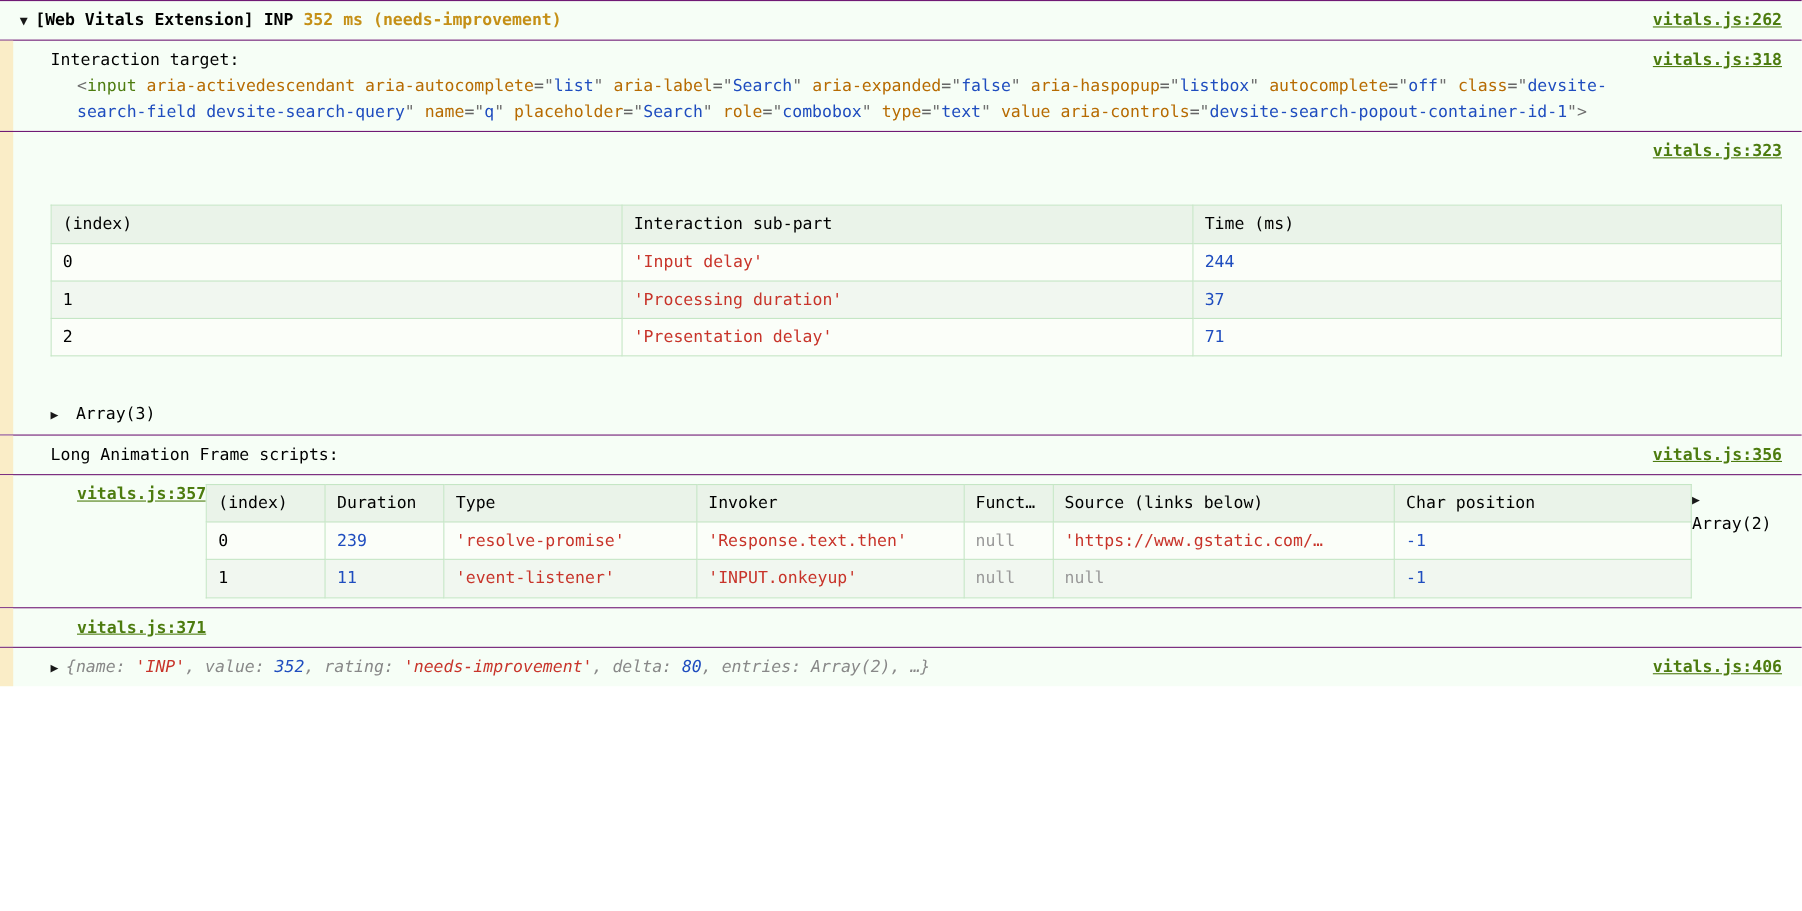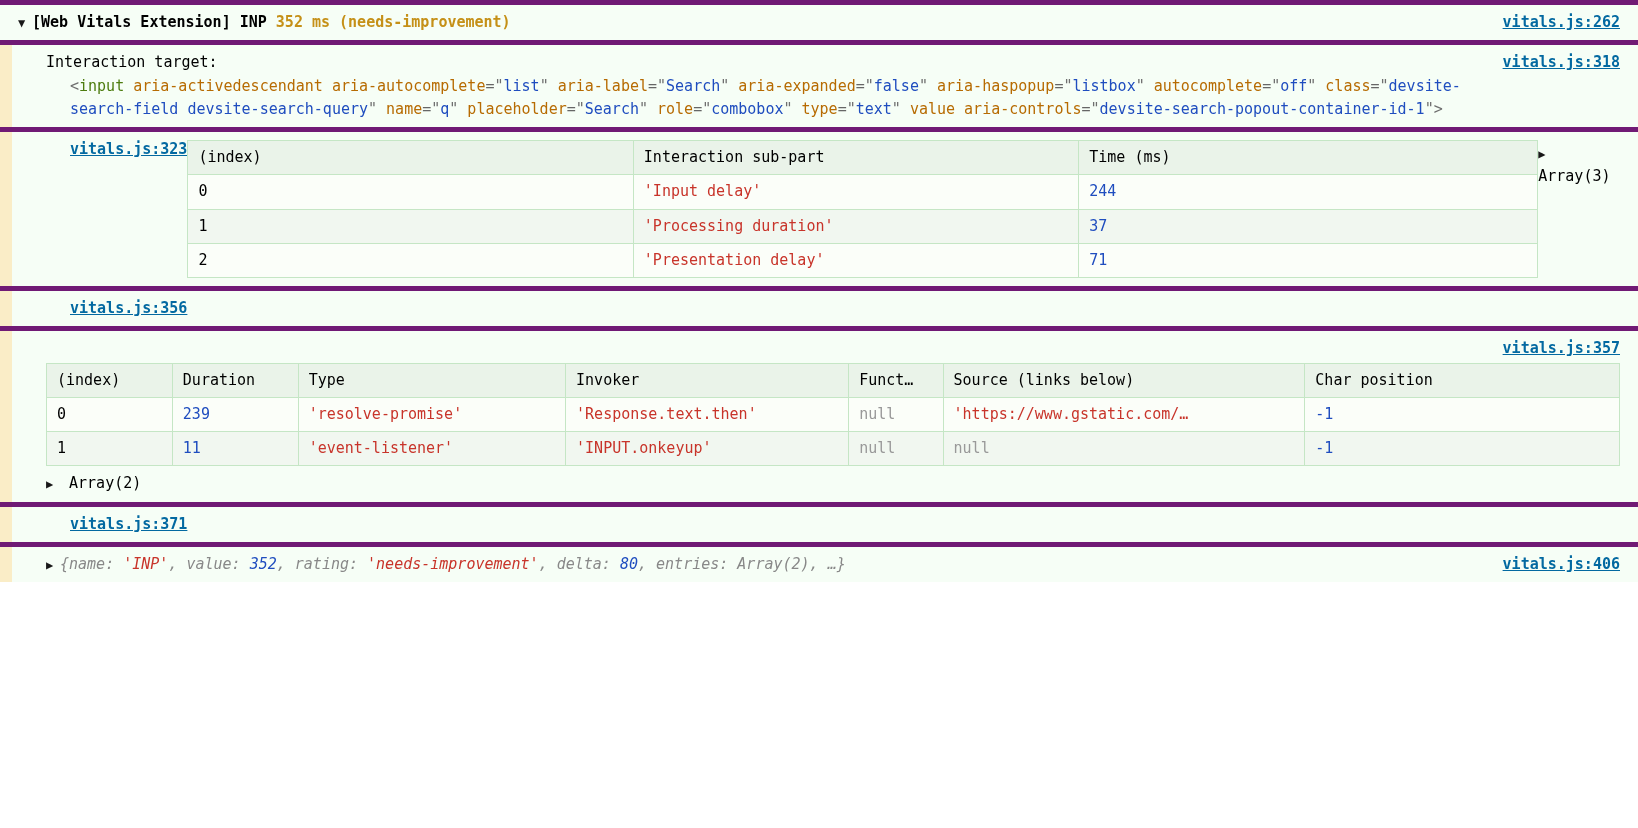--- a/index.html
+++ b/index.html
@@ -7,21 +7,21 @@
     font-family: "Menlo", "Consolas", "DejaVu Sans Mono", monospace;
     font-size: 15px;
     line-height: 1.55;
     background: #ffffff;
     width: 1638px;
   }
   .console { padding: 0; }
   .entry {
     display: flex;
     align-items: center;
-    border-top: 5px solid #701a75;
+    border-top: 1px solid #701a75;
     background: #f6fef6;
     position: relative;
   }
   .entry::before {
     content: "";
     display: block;
     width: 12px;
     align-self: stretch;
     background: #faedc7;
     flex: 0 0 12px;
@@ -33,21 +33,21 @@
     align-items: flex-start;
     padding: 6px 18px 6px 6px;
   }
   .msg { flex: 1 1 auto; min-width: 0; }
   .src {
     flex: 0 0 auto;
     white-space: nowrap;
     padding-left: 24px;
     font-weight: 700;
     text-decoration: underline;
-    color: #0369a1;
+    color: #4d7c0f;
   }
   .indent-1 { padding-left: 34px; }
   .tri {
     display: inline-block;
     width: 14px;
     color: #181818;
     user-select: none;
   }
   .tri.down::before { content: "▼"; font-size: 12px; }
   .tri.right::before { content: "▶"; font-size: 12px; }
@@ -135,21 +135,21 @@
       <div class="msg">
         <div>Interaction target:</div>
         <div class="snip" style="padding-left:24px" id="html-snippet"><span class="ang">&lt;</span><span class="tag">input</span><span> </span><span class="attr">aria-activedescendant</span><span> </span><span class="attr">aria-autocomplete</span><span class="eq">=</span><span class="ang">"</span><span class="sval">list</span><span class="ang">"</span><span> </span><span class="attr">aria-label</span><span class="eq">=</span><span class="ang">"</span><span class="sval">Search</span><span class="ang">"</span><span> </span><span class="attr">aria-expanded</span><span class="eq">=</span><span class="ang">"</span><span class="sval">false</span><span class="ang">"</span><span> </span><span class="attr">aria-haspopup</span><span class="eq">=</span><span class="ang">"</span><span class="sval">listbox</span><span class="ang">"</span><span> </span><span class="attr">autocomplete</span><span class="eq">=</span><span class="ang">"</span><span class="sval">off</span><span class="ang">"</span><span> </span><span class="attr">class</span><span class="eq">=</span><span class="ang">"</span><span class="sval">devsite-search-field devsite-search-query</span><span class="ang">"</span><span> </span><span class="attr">name</span><span class="eq">=</span><span class="ang">"</span><span class="sval">q</span><span class="ang">"</span><span> </span><span class="attr">placeholder</span><span class="eq">=</span><span class="ang">"</span><span class="sval">Search</span><span class="ang">"</span><span> </span><span class="attr">role</span><span class="eq">=</span><span class="ang">"</span><span class="sval">combobox</span><span class="ang">"</span><span> </span><span class="attr">type</span><span class="eq">=</span><span class="ang">"</span><span class="sval">text</span><span class="ang">"</span><span> </span><span class="attr">value</span><span> </span><span class="attr">aria-controls</span><span class="eq">=</span><span class="ang">"</span><span class="sval">devsite-search-popout-container-id-1</span><span class="ang">"</span><span class="ang">&gt;</span></div>
       </div>
       <a class="src">vitals.js:318</a>
     </div>
   </div>
 
 
   <div class="entry">
-    <div class="entry-inner indent-1" style="flex-direction:row; align-items:stretch;">
+    <div class="entry-inner indent-1" style="flex-direction:column; align-items:stretch;gap:35px;">
       <div style="display:flex;">
         <div class="msg"></div>
         <a class="src">vitals.js:323</a>
       </div>
       <table class="devtable subpart">
         <colgroup>
             <col class="c1">
             <col class="c2">
             <col class="c3">
           </colgroup>
@@ -180,26 +180,27 @@
       </table>
       <div class="arr-line">
         <span class="tri right"></span>
         <span>Array(3)</span>
       </div>
     </div>
   </div>
 
   <div class="entry">
     <div class="entry-inner indent-1">
+      <div class="msg">Long Animation Frame scripts:</div>
       <a class="src">vitals.js:356</a>
     </div>
   </div>
 
   <div class="entry">
-    <div class="entry-inner indent-1" style="flex-direction:column; align-items:stretch;">
+    <div class="entry-inner indent-1" style="flex-direction:row; align-items:stretch;">
       <div style="display:flex;">
         <div class="msg"></div>
         <a class="src">vitals.js:357</a>
       </div>
       <table class="devtable laf">
         <colgroup>
             <col class="c1">
             <col class="c2">
             <col class="c3">
             <col class="c4">

